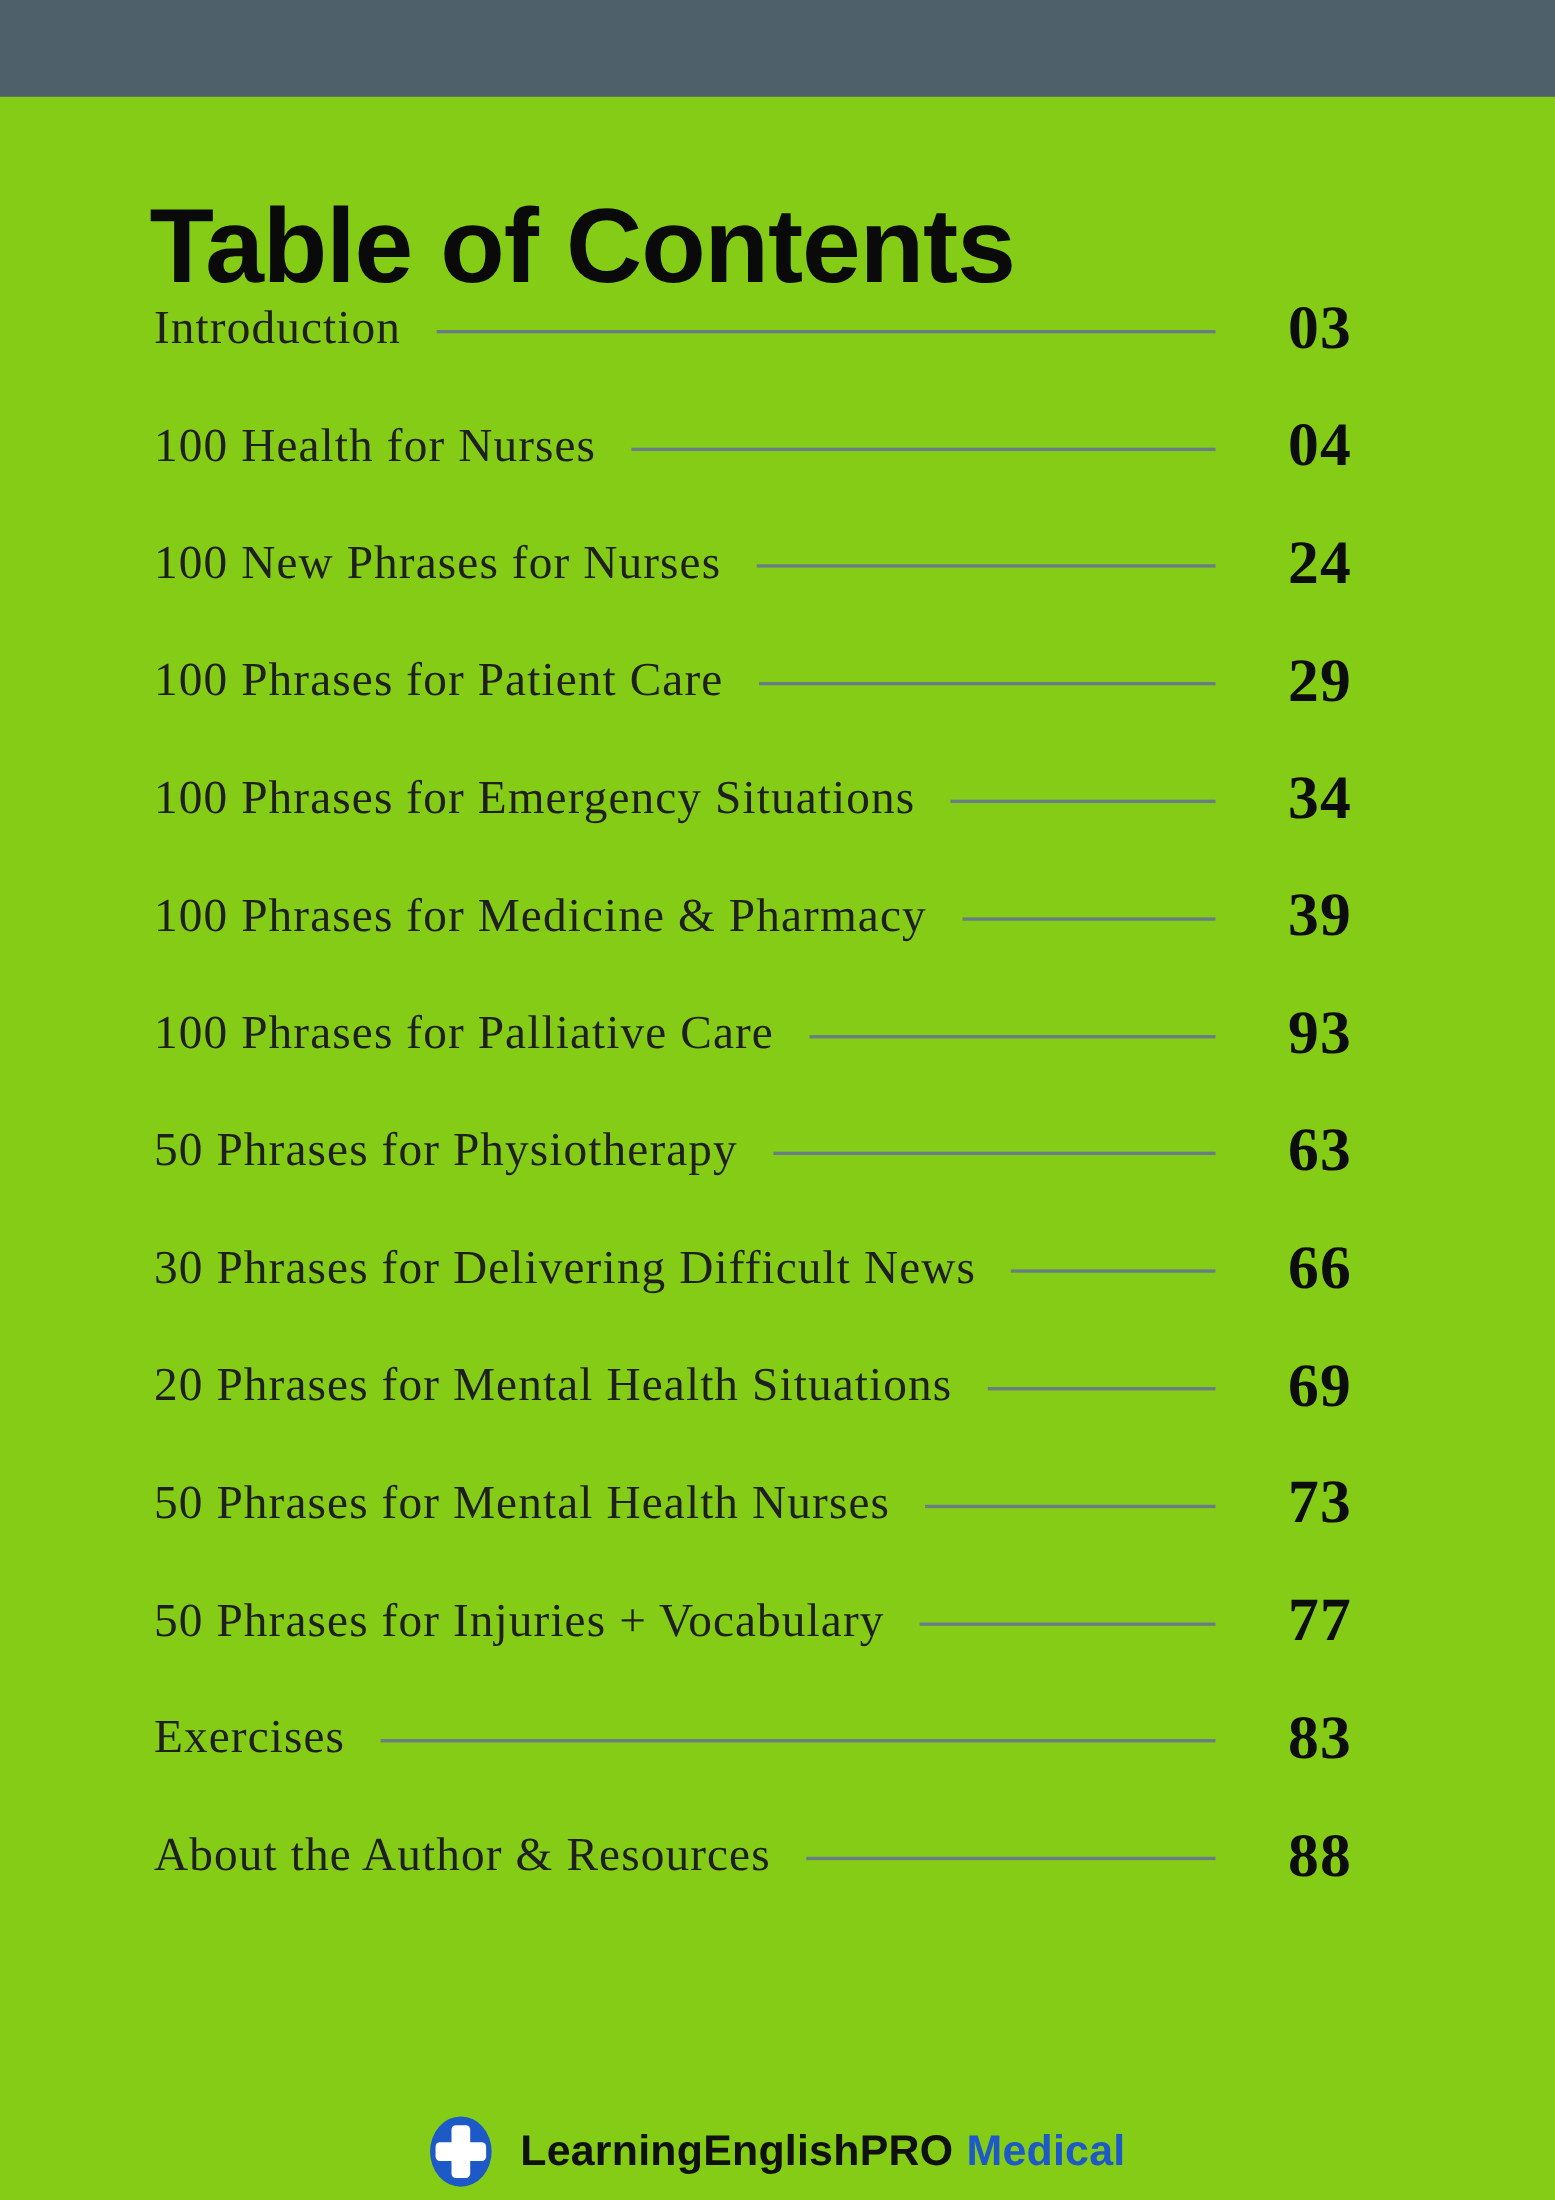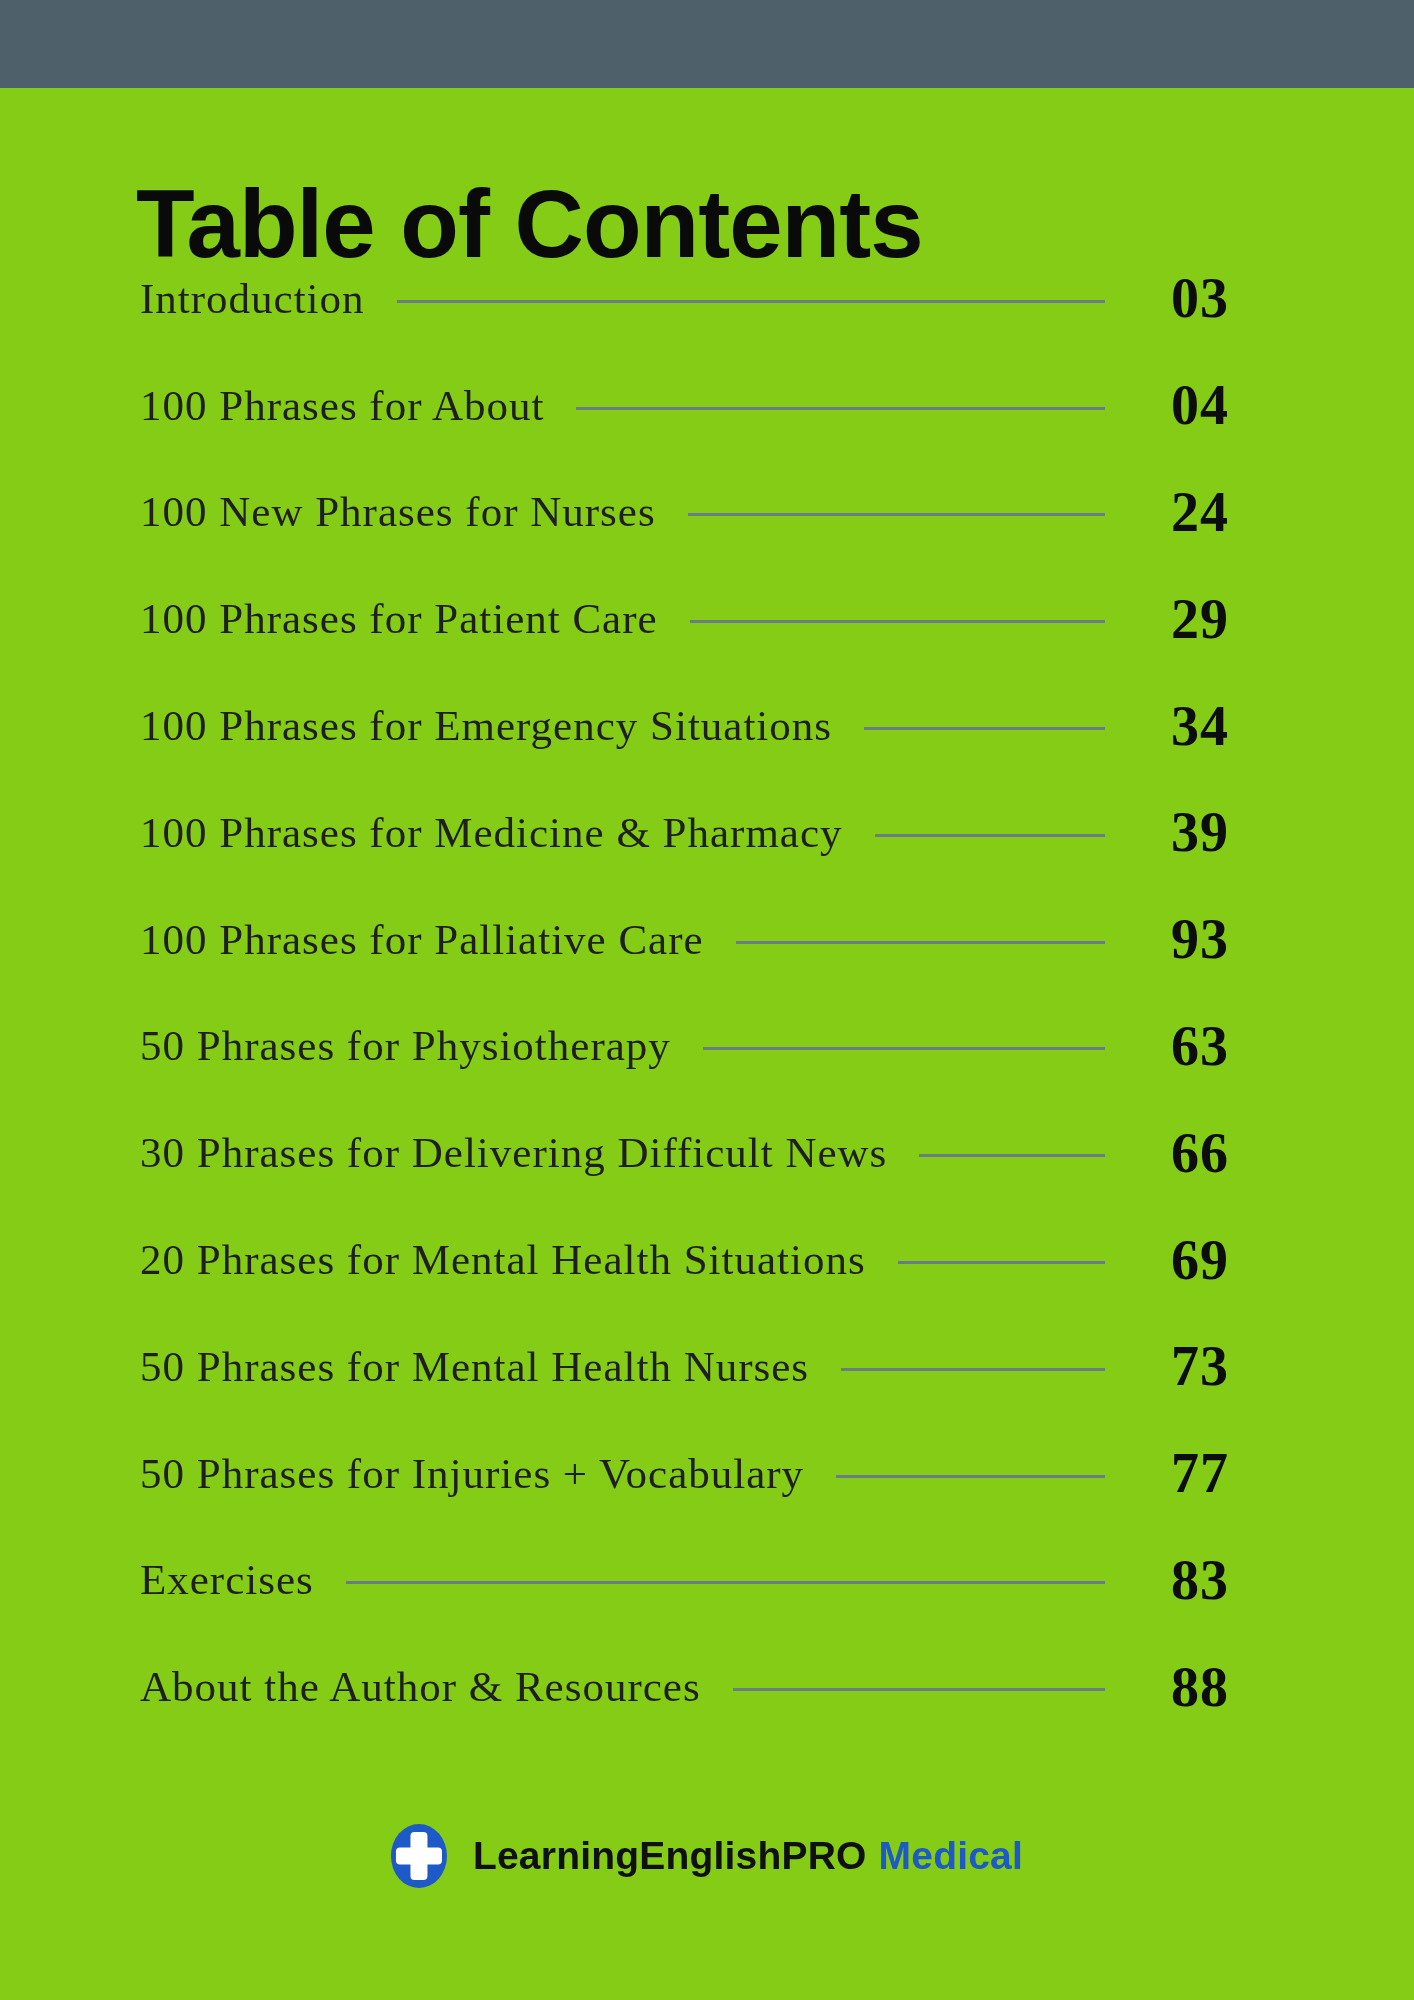--- a/index.html
+++ b/index.html
@@ -67,21 +67,21 @@
     width: 80px;
     text-align: center;
     font-size: 56px;
     font-weight: 800;
     letter-spacing: 1px;
     color: #0d0d0d;
     white-space: nowrap;
   }
   .footer {
     position: absolute;
-    top: 1824px;
+    top: 1924px;
     left: 50%;
     transform: translateX(-50%);
     display: flex;
     align-items: center;
     white-space: nowrap;
   }
   .logo-badge {
     position: relative;
     width: 56px;
     height: 64px;
@@ -129,21 +129,21 @@
 
   <h1 class="title">Table of Contents</h1>
 
   <div class="toc">
     <div class="row">
       <span class="label">Introduction</span>
       <span class="leader"></span>
       <span class="num">03</span>
     </div>
     <div class="row">
-      <span class="label">100 Phrases for About</span>
+      <span class="label">100 Health for Nurses</span>
       <span class="leader"></span>
       <span class="num">04</span>
     </div>
     <div class="row">
       <span class="label">100 New Phrases for Nurses</span>
       <span class="leader"></span>
       <span class="num">24</span>
     </div>
     <div class="row">
       <span class="label">100 Phrases for Patient Care</span>

